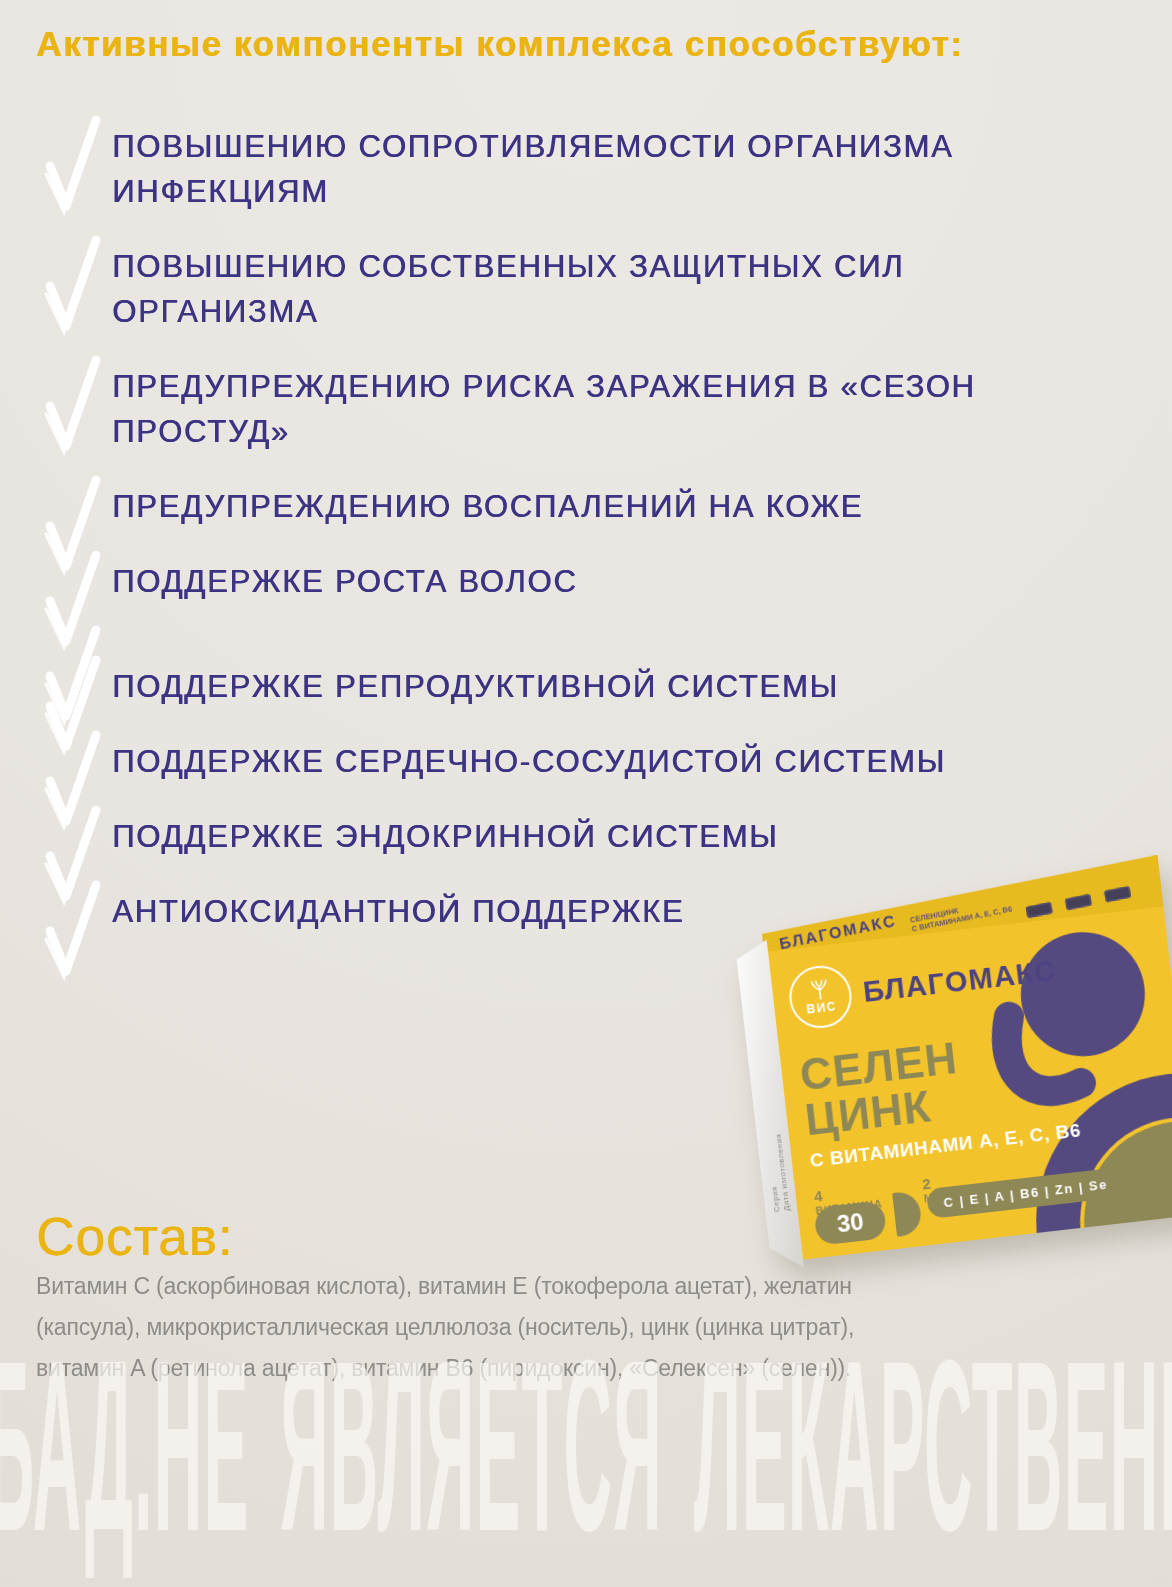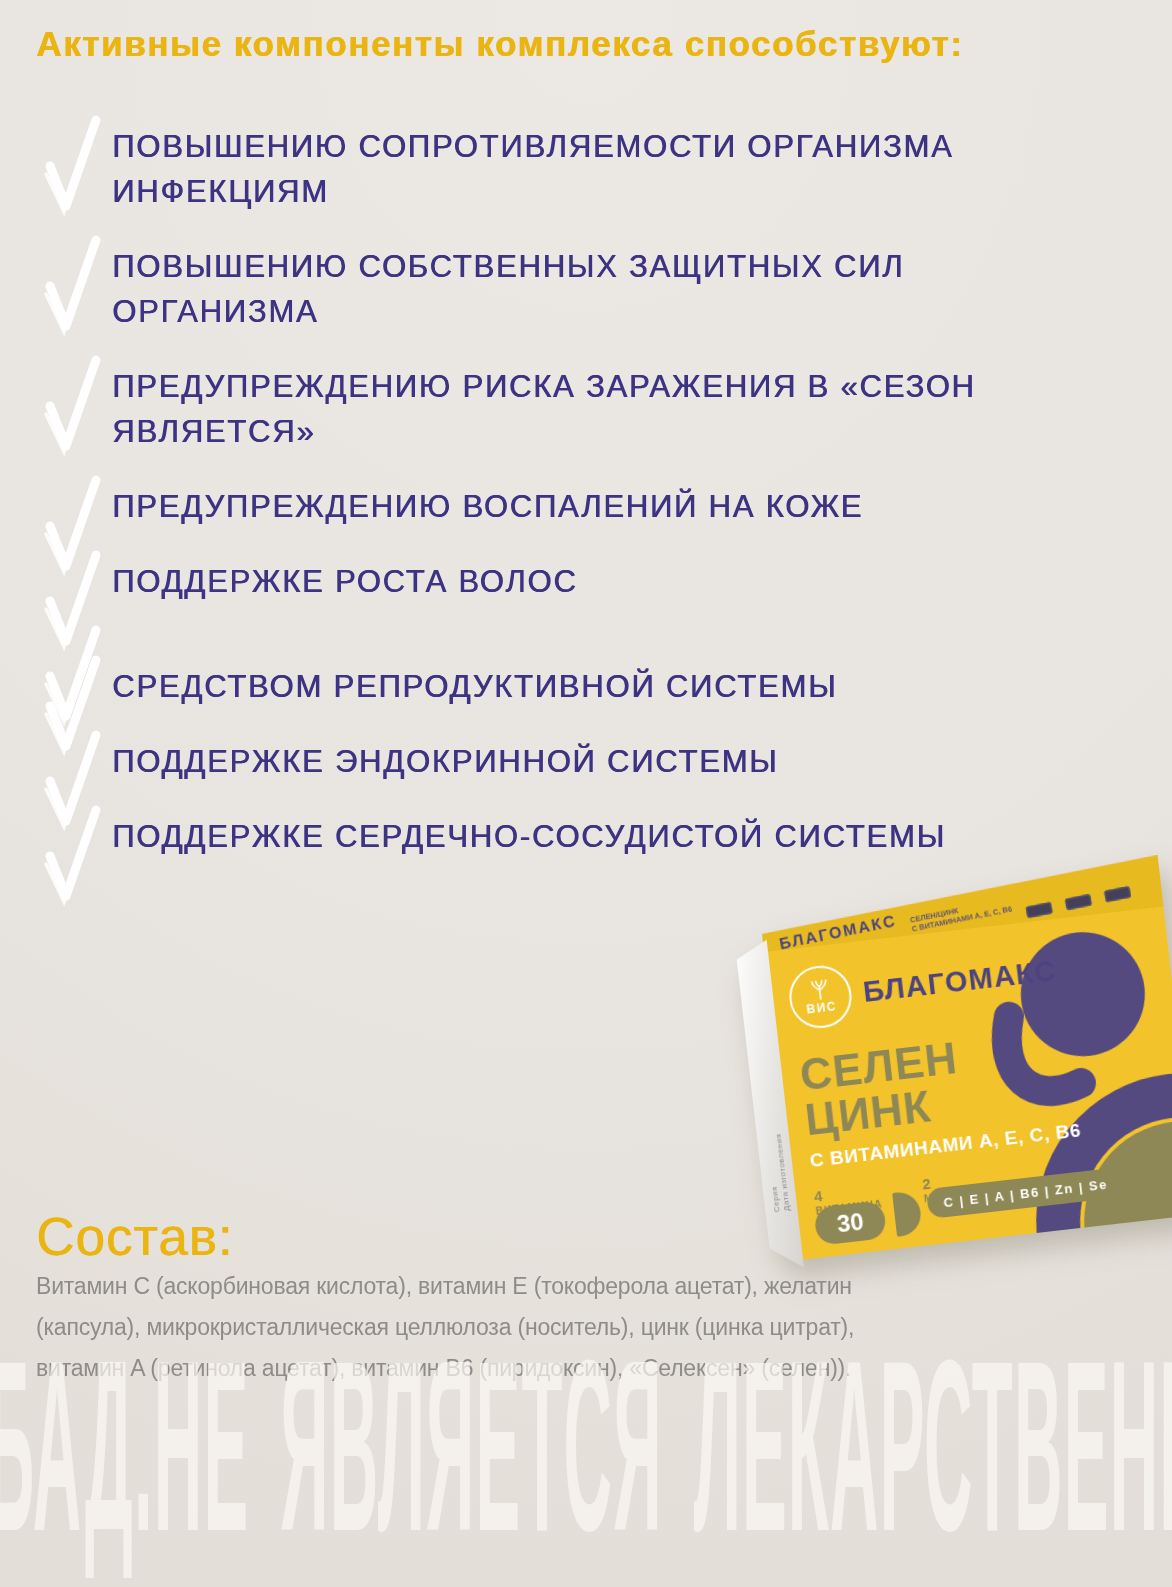--- a/index.html
+++ b/index.html
@@ -100,21 +100,21 @@
 ОРГАНИЗМА</span>
     </li>
     <li class="benefit">
       <span class="check">
         <svg width="64" height="112" viewBox="0 0 64 112">
             <path d="M12 56 L28 96 L58 10" stroke="#fff" stroke-width="9" fill="none" stroke-linecap="round" stroke-linejoin="round"></path>
             <path d="M8 64 L26 102 L54 22" stroke="#fff" stroke-width="3.5" fill="none" stroke-linecap="round" opacity="0.85"></path>
           </svg>
       </span>
       <span class="benefit-text">ПРЕДУПРЕЖДЕНИЮ РИСКА ЗАРАЖЕНИЯ В «СЕЗОН
-ЯВЛЯЕТСЯ»</span>
+ПРОСТУД»</span>
     </li>
     <li class="benefit">
       <span class="check">
         <svg width="64" height="112" viewBox="0 0 64 112">
             <path d="M12 56 L28 96 L58 10" stroke="#fff" stroke-width="9" fill="none" stroke-linecap="round" stroke-linejoin="round"></path>
             <path d="M8 64 L26 102 L54 22" stroke="#fff" stroke-width="3.5" fill="none" stroke-linecap="round" opacity="0.85"></path>
           </svg>
       </span>
       <span class="benefit-text">ПРЕДУПРЕЖДЕНИЮ ВОСПАЛЕНИЙ НА КОЖЕ</span>
     </li>
@@ -135,39 +135,48 @@
           </svg>
       </span>
     </li>
     <li class="benefit">
       <span class="check">
         <svg width="64" height="112" viewBox="0 0 64 112">
             <path d="M12 56 L28 96 L58 10" stroke="#fff" stroke-width="9" fill="none" stroke-linecap="round" stroke-linejoin="round"></path>
             <path d="M8 64 L26 102 L54 22" stroke="#fff" stroke-width="3.5" fill="none" stroke-linecap="round" opacity="0.85"></path>
           </svg>
       </span>
-      <span class="benefit-text">СРЕДСТВОМ РЕПРОДУКТИВНОЙ СИСТЕМЫ</span>
+      <span class="benefit-text">ПОДДЕРЖКЕ РЕПРОДУКТИВНОЙ СИСТЕМЫ</span>
+    </li>
+    <li class="benefit">
+      <span class="check">
+        <svg width="64" height="112" viewBox="0 0 64 112">
+            <path d="M12 56 L28 96 L58 10" stroke="#fff" stroke-width="9" fill="none" stroke-linecap="round" stroke-linejoin="round"></path>
+            <path d="M8 64 L26 102 L54 22" stroke="#fff" stroke-width="3.5" fill="none" stroke-linecap="round" opacity="0.85"></path>
+          </svg>
+      </span>
+      <span class="benefit-text">ПОДДЕРЖКЕ СЕРДЕЧНО-СОСУДИСТОЙ СИСТЕМЫ</span>
     </li>
     <li class="benefit">
       <span class="check">
         <svg width="64" height="112" viewBox="0 0 64 112">
             <path d="M12 56 L28 96 L58 10" stroke="#fff" stroke-width="9" fill="none" stroke-linecap="round" stroke-linejoin="round"></path>
             <path d="M8 64 L26 102 L54 22" stroke="#fff" stroke-width="3.5" fill="none" stroke-linecap="round" opacity="0.85"></path>
           </svg>
       </span>
       <span class="benefit-text">ПОДДЕРЖКЕ ЭНДОКРИННОЙ СИСТЕМЫ</span>
     </li>
     <li class="benefit">
       <span class="check">
         <svg width="64" height="112" viewBox="0 0 64 112">
             <path d="M12 56 L28 96 L58 10" stroke="#fff" stroke-width="9" fill="none" stroke-linecap="round" stroke-linejoin="round"></path>
             <path d="M8 64 L26 102 L54 22" stroke="#fff" stroke-width="3.5" fill="none" stroke-linecap="round" opacity="0.85"></path>
           </svg>
       </span>
-      <span class="benefit-text">ПОДДЕРЖКЕ СЕРДЕЧНО-СОСУДИСТОЙ СИСТЕМЫ</span>
+      <span class="benefit-text">АНТИОКСИДАНТНОЙ ПОДДЕРЖКЕ</span>
     </li>
   </ul>
 
   <div class="product-box">
     <div class="box-flap">
       <span class="flap-brand">БЛАГОМАКС</span>
       <span class="flap-text">СЕЛЕН/ЦИНК
 С ВИТАМИНАМИ А, Е, С, В6</span>
       <span class="flap-icons">
           <i></i>

